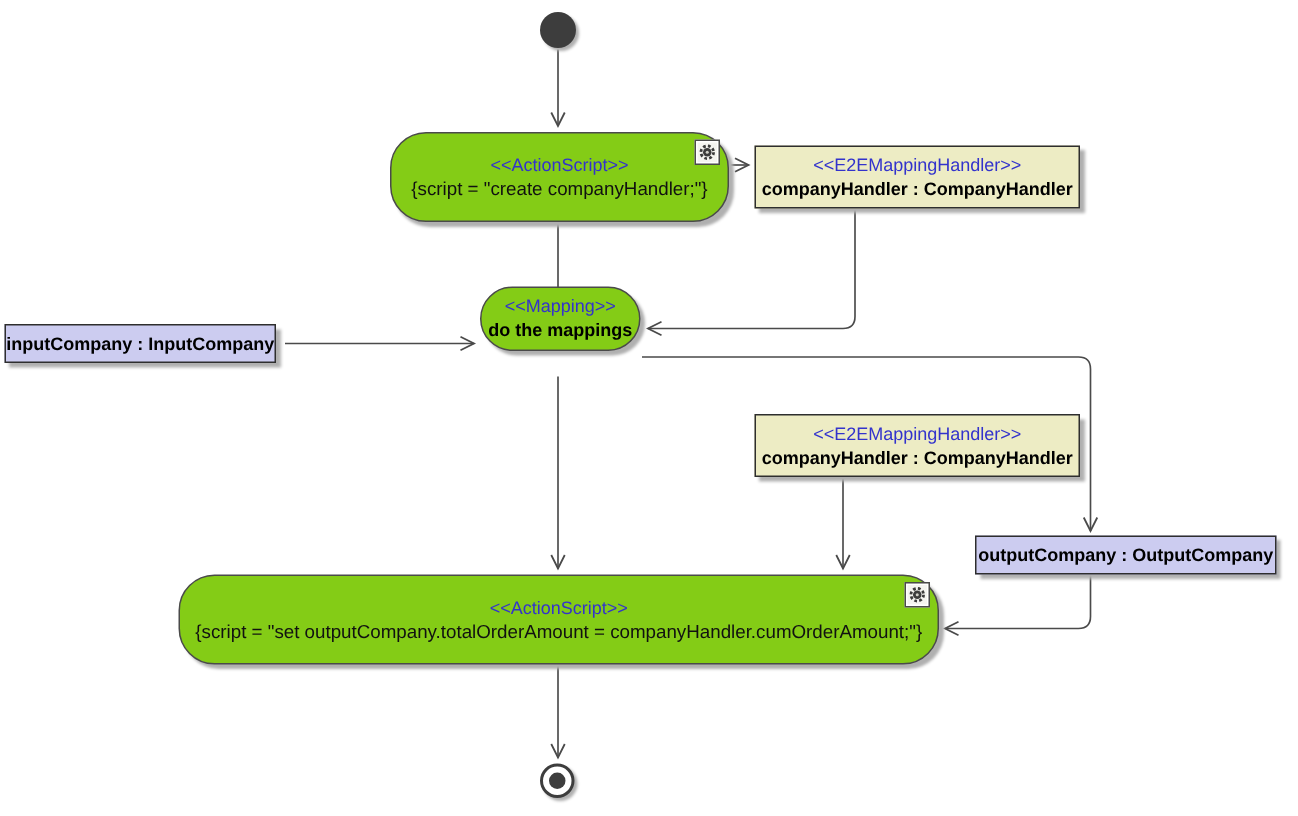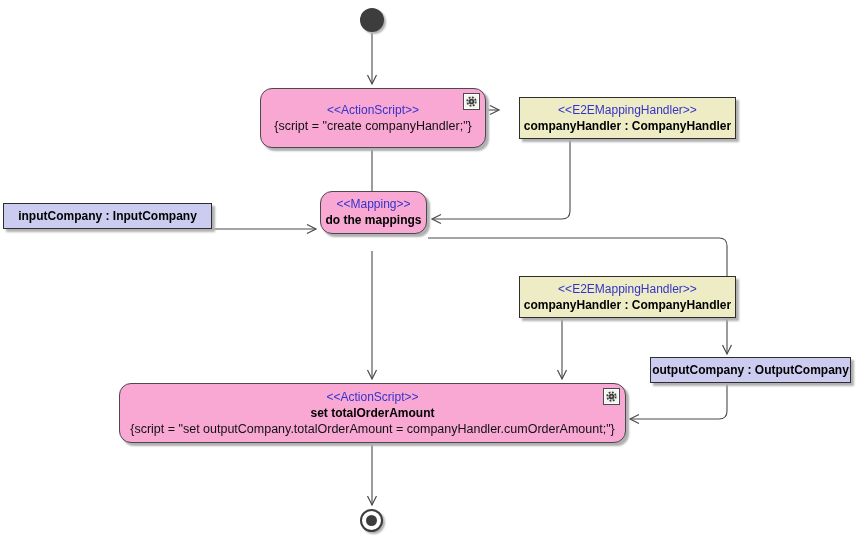--- a/index.html
+++ b/index.html
@@ -16,32 +16,31 @@
     box-sizing:border-box;
     z-index:2;
     display:flex;
     flex-direction:column;
     align-items:center;
     justify-content:center;
     text-align:center;
     white-space:nowrap;
   }
   .action{
-    background:#f9a8d4;
+    background:#84cc16;
     border:1px solid #4a4a4a;
-    border-radius:12px;
+    border-radius:24px;
     box-shadow:3px 3px 2px #b0b0b0;
     padding:2px 4px;
   }
   .handler{
     background:#edecc4;
     border:1px solid #2e2e2e;
     box-shadow:3px 3px 2px #b0b0b0;
     padding:2px 2px;
-    margin-left:16px;
   }
   .objnode{
     background:#ccccf0;
     border:1px solid #2e2e2e;
     box-shadow:3px 3px 2px #b0b0b0;
   }
   .stereotype{
     color:#3333cc;
     font-size:12px;
     line-height:15px;
@@ -135,36 +134,35 @@
   <div class="node handler" style="left:503px;top:97px;width:217px;height:42px;">
     <div class="stereotype">&lt;&lt;E2EMappingHandler&gt;&gt;</div>
     <div class="node-name">companyHandler : CompanyHandler</div>
   </div>
 
   <div class="node action" style="left:320px;top:191px;width:107px;height:43px;">
     <div class="stereotype">&lt;&lt;Mapping&gt;&gt;</div>
     <div class="node-name">do the mappings</div>
   </div>
 
-  <div class="node objnode" style="left:3px;top:203px;width:209px;height:26px;">
+  <div class="node objnode" style="left:3px;top:216px;width:181px;height:26px;">
     <div class="node-name">inputCompany : InputCompany</div>
   </div>
 
   <div class="node handler" style="left:503px;top:276px;width:217px;height:42px;">
     <div class="stereotype">&lt;&lt;E2EMappingHandler&gt;&gt;</div>
     <div class="node-name">companyHandler : CompanyHandler</div>
   </div>
 
   <div class="node objnode" style="left:650px;top:357px;width:201px;height:26px;">
     <div class="node-name">outputCompany : OutputCompany</div>
   </div>
 
   <div class="node action" style="left:119px;top:383px;width:507px;height:60px;">
     <div class="stereotype">&lt;&lt;ActionScript&gt;&gt;</div>
-    <div class="node-name">set totalOrderAmount</div>
     <div class="script-line">{script = "set outputCompany.totalOrderAmount = companyHandler.cumOrderAmount;"}</div>
     <span class="gear-box">
       <svg width="11" height="11" viewBox="0 0 12 12">
         <circle cx="6" cy="6" r="4.6" fill="none" stroke="#3c3c3c" stroke-width="2" stroke-dasharray="2,1.6"></circle>
         <circle cx="6" cy="6" r="3.1" fill="#3c3c3c"></circle>
         <circle cx="6" cy="6" r="1.1" fill="#cfcfc7"></circle>
       </svg>
     </span>
   </div>
 

